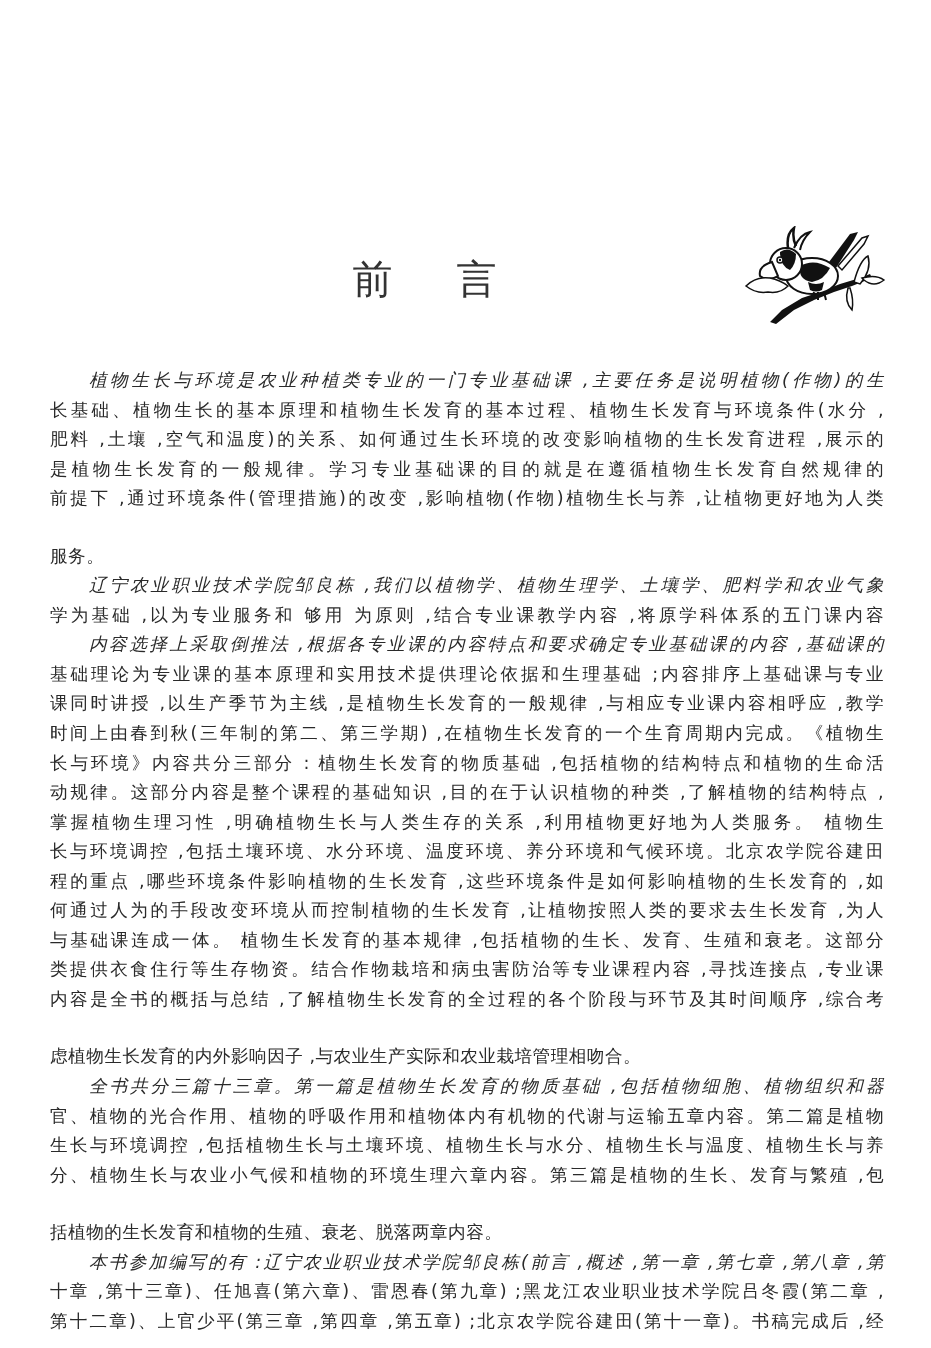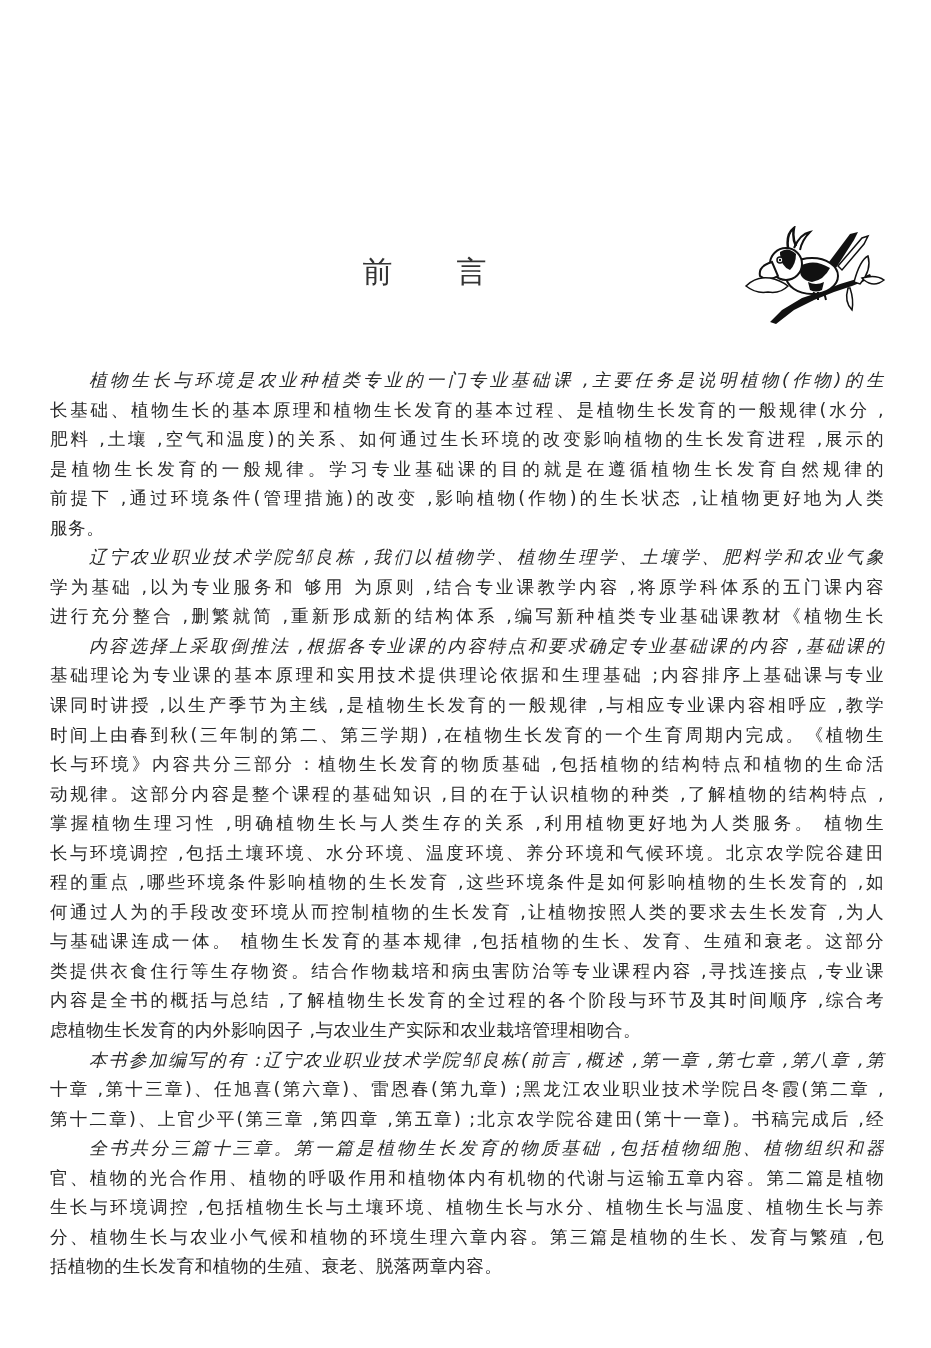--- a/index.html
+++ b/index.html
@@ -1,26 +1,26 @@
 <!DOCTYPE html>
 <html><head>
 <meta charset="utf-8">
 <style>
   html, body { margin: 0; padding: 0; background: #ffffff; }
   body { width: 931px; height: 1348px; position: relative; overflow: hidden;
          font-family: "DejaVu Sans", "Liberation Sans", sans-serif; color: #2a2a2a; }
   .title { position: absolute; left: 0; width: 849px; top: 252px; text-align: center;
-           font-size: 30px; letter-spacing: 0; color: #333; font-weight: normal; }
+           font-size: 40px; letter-spacing: 0; color: #333; font-weight: normal; }
   .title span { display: inline-block; }
   .title .gap { width: 64px; }
   .bird { position: absolute; left: 742px; top: 226px; width: 146px; height: 100px; }
   .body-text { position: absolute; left: 50px; top: 366px; width: 834px; }
   .line { height: 29.55px; line-height: 29.55px; font-size: 17.6px; white-space: nowrap;
           text-align: justify; text-align-last: justify; letter-spacing: 0.5px; }
-  .line.last { text-align-last: left; }
+  .line.last { text-align-last: left; margin-top: 28px; }
   .line.indent { padding-left: 39px; font-style: italic; }
 </style>
 </head>
 <body>
 
 <div>
   <div class="title">
     <span>前</span><span class="gap"></span><span>言</span>
   </div>
 
@@ -52,57 +52,56 @@
 
     <path d="M4 60 q10 -10 24 -8 q10 2 18 8 q-8 8 -20 6 q-12 2 -22 -6 Z" fill="#fff" stroke="#111" stroke-width="1.5"></path>
 
     <path d="M72 66 l-2 8 m6 -8 l0 8 m6 -8 l2 8" stroke="#111" stroke-width="2"></path>
   </svg>
 
   <div class="body-text">
 
     <div>
       <div class="line indent">植物生长与环境是农业种植类专业的一门专业基础课 ,主要任务是说明植物(作物)的生</div>
-      <div class="line">长基础、植物生长的基本原理和植物生长发育的基本过程、是植物生长发育的一般规律(水分 ,</div>
+      <div class="line">长基础、植物生长的基本原理和植物生长发育的基本过程、植物生长发育与环境条件(水分 ,</div>
       <div class="line">肥料 ,土壤 ,空气和温度)的关系、如何通过生长环境的改变影响植物的生长发育进程 ,展示的</div>
       <div class="line">是植物生长发育的一般规律。学习专业基础课的目的就是在遵循植物生长发育自然规律的</div>
-      <div class="line">前提下 ,通过环境条件(管理措施)的改变 ,影响植物(作物)的生长状态 ,让植物更好地为人类</div>
+      <div class="line">前提下 ,通过环境条件(管理措施)的改变 ,影响植物(作物)植物生长与养 ,让植物更好地为人类</div>
       <div class="line last">服务。</div>
     </div>
 
     <div>
       <div class="line indent">辽宁农业职业技术学院邹良栋 ,我们以植物学、植物生理学、土壤学、肥料学和农业气象</div>
       <div class="line">学为基础 ,以为专业服务和  够用  为原则 ,结合专业课教学内容 ,将原学科体系的五门课内容</div>
-      <div class="line">进行充分整合 ,删繁就简 ,重新形成新的结构体系 ,编写新种植类专业基础课教材《植物生长</div>
     </div>
 
     <div>
       <div class="line indent">内容选择上采取倒推法 ,根据各专业课的内容特点和要求确定专业基础课的内容 ,基础课的</div>
       <div class="line">基础理论为专业课的基本原理和实用技术提供理论依据和生理基础 ;内容排序上基础课与专业</div>
       <div class="line">课同时讲授 ,以生产季节为主线 ,是植物生长发育的一般规律 ,与相应专业课内容相呼应 ,教学</div>
       <div class="line">时间上由春到秋(三年制的第二、第三学期) ,在植物生长发育的一个生育周期内完成。《植物生</div>
       <div class="line">长与环境》内容共分三部分 :   植物生长发育的物质基础 ,包括植物的结构特点和植物的生命活</div>
       <div class="line">动规律。这部分内容是整个课程的基础知识 ,目的在于认识植物的种类 ,了解植物的结构特点 ,</div>
       <div class="line">掌握植物生理习性 ,明确植物生长与人类生存的关系 ,利用植物更好地为人类服务。   植物生</div>
       <div class="line">长与环境调控 ,包括土壤环境、水分环境、温度环境、养分环境和气候环境。北京农学院谷建田</div>
       <div class="line">程的重点 ,哪些环境条件影响植物的生长发育 ,这些环境条件是如何影响植物的生长发育的 ,如</div>
       <div class="line">何通过人为的手段改变环境从而控制植物的生长发育 ,让植物按照人类的要求去生长发育 ,为人</div>
       <div class="line">与基础课连成一体。   植物生长发育的基本规律 ,包括植物的生长、发育、生殖和衰老。这部分</div>
       <div class="line">类提供衣食住行等生存物资。结合作物栽培和病虫害防治等专业课程内容 ,寻找连接点 ,专业课</div>
       <div class="line">内容是全书的概括与总结 ,了解植物生长发育的全过程的各个阶段与环节及其时间顺序 ,综合考</div>
       <div class="line last">虑植物生长发育的内外影响因子 ,与农业生产实际和农业栽培管理相吻合。</div>
     </div>
 
     <div>
-      <div class="line indent">本书参加编写的有 :辽宁农业职业技术学院邹良栋(前言 ,概述 ,第一章 ,第七章 ,第八章 ,第</div>
-      <div class="line">十章 ,第十三章)、任旭喜(第六章)、雷恩春(第九章) ;黑龙江农业职业技术学院吕冬霞(第二章 ,</div>
-      <div class="line">第十二章)、上官少平(第三章 ,第四章 ,第五章) ;北京农学院谷建田(第十一章)。书稿完成后 ,经</div>
-    </div>
-
-    <div>
       <div class="line indent">全书共分三篇十三章。第一篇是植物生长发育的物质基础 ,包括植物细胞、植物组织和器</div>
       <div class="line">官、植物的光合作用、植物的呼吸作用和植物体内有机物的代谢与运输五章内容。第二篇是植物</div>
       <div class="line">生长与环境调控 ,包括植物生长与土壤环境、植物生长与水分、植物生长与温度、植物生长与养</div>
       <div class="line">分、植物生长与农业小气候和植物的环境生理六章内容。第三篇是植物的生长、发育与繁殖 ,包</div>
       <div class="line last">括植物的生长发育和植物的生殖、衰老、脱落两章内容。</div>
     </div>
+
+    <div>
+      <div class="line indent">本书参加编写的有 :辽宁农业职业技术学院邹良栋(前言 ,概述 ,第一章 ,第七章 ,第八章 ,第</div>
+      <div class="line">十章 ,第十三章)、任旭喜(第六章)、雷恩春(第九章) ;黑龙江农业职业技术学院吕冬霞(第二章 ,</div>
+      <div class="line">第十二章)、上官少平(第三章 ,第四章 ,第五章) ;北京农学院谷建田(第十一章)。书稿完成后 ,经</div>
+    </div>
   </div>
 </div>
 
 </body></html>

